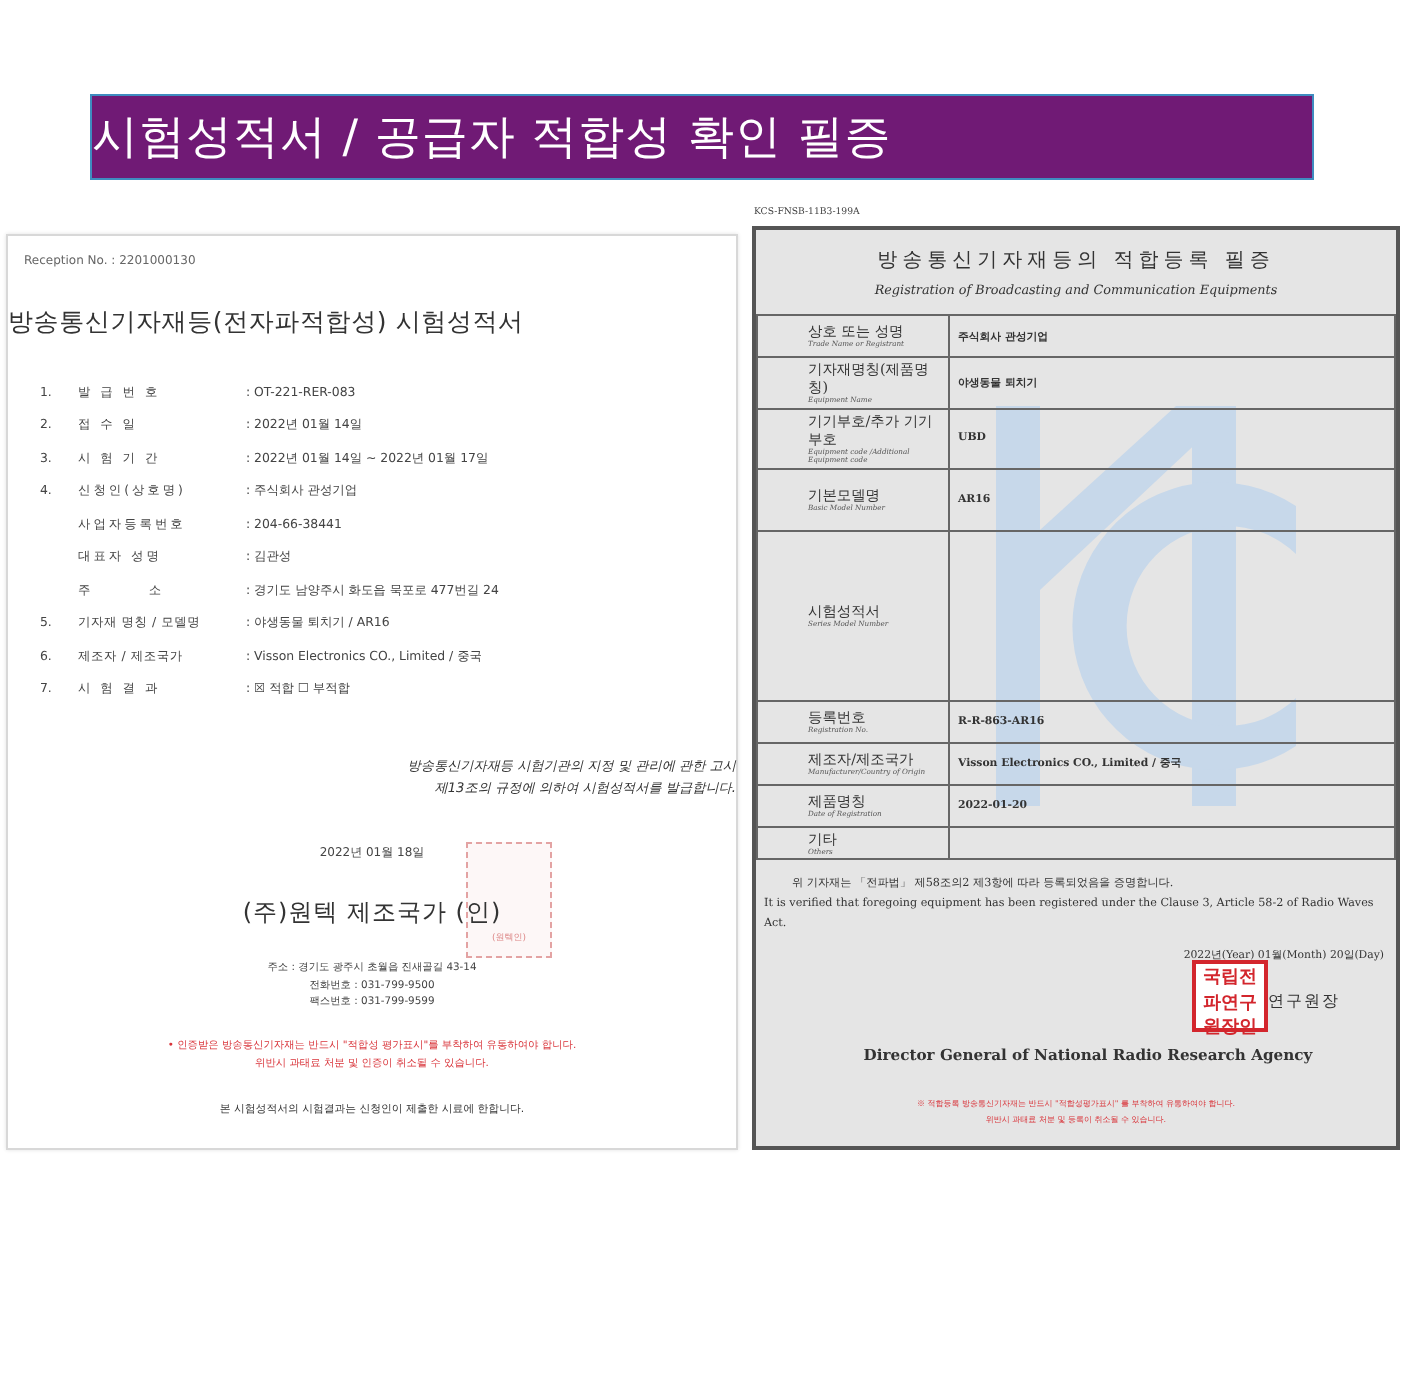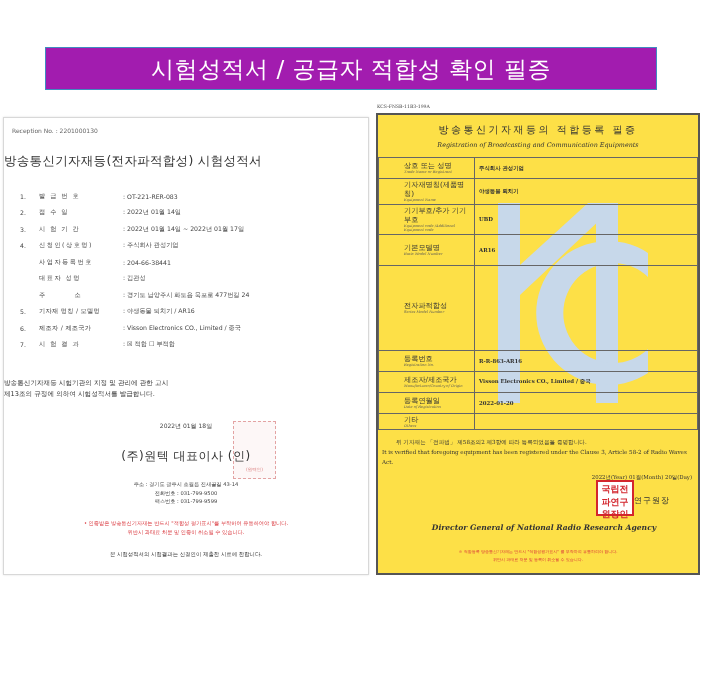--- a/index.html
+++ b/index.html
@@ -1,85 +1,85 @@
 <!DOCTYPE html>
 <html><head>
 <meta charset="utf-8">
 <style>
   * { box-sizing: border-box; margin: 0; padding: 0; }
   html, body { width: 704px; height: 695px; background: #ffffff; overflow: hidden; }
   body { position: relative; font-family: "DejaVu Sans", sans-serif; color: #222; }
 
   .banner {
     position: absolute; left: 45px; top: 47px; width: 612px; height: 43px;
-    background: #a21caf; border: 1px solid #3f8cc0;
-    color: #fff; font-size: 23px; text-align: center; line-height: 42px;
+    background: #701a75; border: 1px solid #3f8cc0;
+    color: #fff; font-size: 23px; line-height: 42px;
     letter-spacing: 0.5px;
   }
 
   
   .doc-left {
     position: absolute; left: 3px; top: 117px; width: 366px; height: 458px;
     border: 1px solid #d8d8d8; background: #fff;
     box-shadow: 0 0 2px rgba(0,0,0,0.12);
   }
   .doc-left .reception { position: absolute; left: 8px; top: 9px; font-size: 6px; color: #666; }
   .doc-left .title {
     position: absolute; left: 0; right: 0; top: 35px; text-align: left;
     font-size: 12.5px; color: #333; letter-spacing: 0.3px;
   }
   .doc-left .fields { position: absolute; left: 16px; top: 70px; width: 340px; }
   .doc-left .field { display: flex; height: 16.5px; font-size: 6.2px; color: #444; align-items: center; }
   .doc-left .field .num { width: 19px; }
   .doc-left .field .lbl { width: 84px; letter-spacing: 1.5px; }
   .doc-left .field .val { flex: 1; }
   .doc-left .notice {
-    position: absolute; left: 0; right: 0; top: 260px; text-align: left;
-    font-size: 6.6px; color: #333; line-height: 11px;
+    position: absolute; left: 0; right: 0; top: 260px; text-align: right;
+    font-size: 6.6px; color: #333; line-height: 11px; font-style: italic;
   }
   .doc-left .issue-date { position: absolute; left: 0; right: 0; top: 304px; text-align: center; font-size: 6px; color: #444; }
   .doc-left .signer {
     position: absolute; left: 0; right: 0; top: 330px; text-align: center;
     font-size: 12px; color: #333; letter-spacing: 0.5px;
   }
   .doc-left .seal {
     position: absolute; left: 229px; top: 303px; width: 43px; height: 58px;
     border: 1px dashed #e3a3a3; background: rgba(230,150,150,0.08);
   }
   .doc-left .seal span { display:block; position:absolute; bottom:6px; left:0; right:0; text-align:center; font-size:4.5px; color:#d88; }
   .doc-left .contact { position: absolute; left: 0; right: 0; top: 362px; text-align: center; font-size: 5.2px; color: #444; line-height: 8.5px; }
   .doc-left .warning { position: absolute; left: 0; right: 0; top: 401px; text-align: center; font-size: 5.2px; color: #d9343a; line-height: 8.5px; }
   .doc-left .footnote { position: absolute; left: 0; right: 0; top: 433px; text-align: center; font-size: 5.4px; color: #333; }
 
   
   .doc-right-code { position: absolute; left: 377px; top: 104px; font-size: 4.6px; color: #444; font-family: "DejaVu Serif", serif; }
   .doc-right {
     position: absolute; left: 376px; top: 113px; width: 324px; height: 462px;
-    border: 2px solid #555; background: #fde047; font-family: "DejaVu Serif", serif;
+    border: 2px solid #555; background: #e5e5e5; font-family: "DejaVu Serif", serif;
   }
   .kc-logo { position: absolute; left: 120px; top: 88px; width: 150px; height: 200px; opacity: 1; }
   .doc-right .title-ko { position: absolute; left: 0; right: 0; top: 8px; text-align: center; font-size: 10px; color: #333; letter-spacing: 2.5px; }
   .doc-right .title-en { position: absolute; left: 0; right: 0; top: 26px; text-align: center; font-size: 6.4px; color: #333; font-style: italic; }
   .doc-right table { position: absolute; left: 0; top: 42px; width: 320px; border-collapse: collapse; }
   .doc-right td { border: 1px solid #666; vertical-align: middle; padding: 1px 4px; }
   .doc-right td.k { width: 96px; padding-left: 25px; }
   .doc-right td.k .ko { font-size: 7.2px; color: #333; display: block; line-height: 9px; }
   .doc-right td.k .en { font-size: 3.6px; color: #555; font-style: italic; display: block; line-height: 4.5px; }
   .doc-right td.v { font-size: 5.4px; color: #333; font-weight: bold; }
   .doc-right .cert-text { position: absolute; left: 4px; right: 4px; top: 322px; font-size: 5.6px; color: #333; line-height: 10px; }
   .doc-right .cert-text .ko { text-indent: 14px; display: block; }
   .doc-right .date-line { position: absolute; right: 6px; top: 359px; font-size: 5.4px; color: #333; }
   .doc-right .agency-ko { position: absolute; left: 0; right: 0; top: 380px; text-align: right; font-size: 8px; color: #333; padding-right: 28px; letter-spacing: 1px; }
   .doc-right .stamp {
     position: absolute; left: 218px; top: 365px; width: 38px; height: 36px;
     border: 2px solid #d3262d; background: #fff; color: #d3262d;
     font-size: 9px; line-height: 12.5px; text-align: center; font-weight: bold; padding-top: 1px;
     font-family: "DejaVu Sans", sans-serif;
   }
-  .doc-right .agency-en { position: absolute; left: 0; right: 0; top: 408px; text-align: center; font-size: 7.6px; color: #333; font-style: italic; font-weight: bold; margin-left: 12px; }
+  .doc-right .agency-en { position: absolute; left: 0; right: 0; top: 408px; text-align: center; font-size: 7.6px; color: #333; font-weight: bold; margin-left: 12px; }
   .doc-right .warning { position: absolute; left: 0; right: 0; top: 433px; text-align: center; font-size: 4px; color: #d9343a; line-height: 8px; }
 </style>
 </head>
 <body>
 
 <div class="banner">시험성적서  / 공급자 적합성 확인 필증</div>
 
 <div class="doc-left">
   <div class="reception">Reception No. : 2201000130</div>
   <div class="title">방송통신기자재등(전자파적합성) 시험성적서</div>
@@ -136,21 +136,21 @@
       </div>
   </div>
   <div class="notice">
     <div>방송통신기자재등 시험기관의 지정 및 관리에 관한 고시</div>
     <div>제13조의 규정에 의하여 시험성적서를 발급합니다.</div>
   </div>
   <div class="issue-date">2022년 01월 18일</div>
   <div class="seal">
       <span>(원텍인)</span>
     </div>
-  <div class="signer">(주)원텍 대표이사  (인)</div>
+  <div class="signer">(주)원텍 제조국가  (인)</div>
   <div class="contact">
     <div>주소 : 경기도 광주시 초월읍 진새골길 43-14</div>
     <div>전화번호 : 031-799-9500</div>
     <div>팩스번호 : 031-799-9599</div>
   </div>
   <div class="warning">
     <div>• 인증받은 방송통신기자재는 반드시 "적합성 평가표시"를 부착하여 유통하여야 합니다.</div>
     <div>위반시 과태료 처분 및 인증이 취소될 수 있습니다.</div>
   </div>
   <div class="footnote">본 시험성적서의 시험결과는 신청인이 제출한 시료에 한합니다.</div>
@@ -193,42 +193,42 @@
         </tr>
     <tr style="height:31px">
           <td class="k">
             <span class="ko">기본모델명</span>
             <span class="en">Basic Model Number</span>
           </td>
           <td class="v">AR16</td>
         </tr>
     <tr style="height:85px">
           <td class="k">
-            <span class="ko">전자파적합성</span>
+            <span class="ko">시험성적서</span>
             <span class="en">Series Model Number</span>
           </td>
           <td class="v"></td>
         </tr>
     <tr style="height:21px">
           <td class="k">
             <span class="ko">등록번호</span>
             <span class="en">Registration No.</span>
           </td>
           <td class="v">R-R-863-AR16</td>
         </tr>
     <tr style="height:21px">
           <td class="k">
             <span class="ko">제조자/제조국가</span>
             <span class="en">Manufacturer/Country of Origin</span>
           </td>
           <td class="v">Visson Electronics CO., Limited / 중국</td>
         </tr>
     <tr style="height:21px">
           <td class="k">
-            <span class="ko">등록연월일</span>
+            <span class="ko">제품명칭</span>
             <span class="en">Date of Registration</span>
           </td>
           <td class="v">2022-01-20</td>
         </tr>
     <tr style="height:16px">
           <td class="k">
             <span class="ko">기타</span>
             <span class="en">Others</span>
           </td>
           <td class="v"></td>

